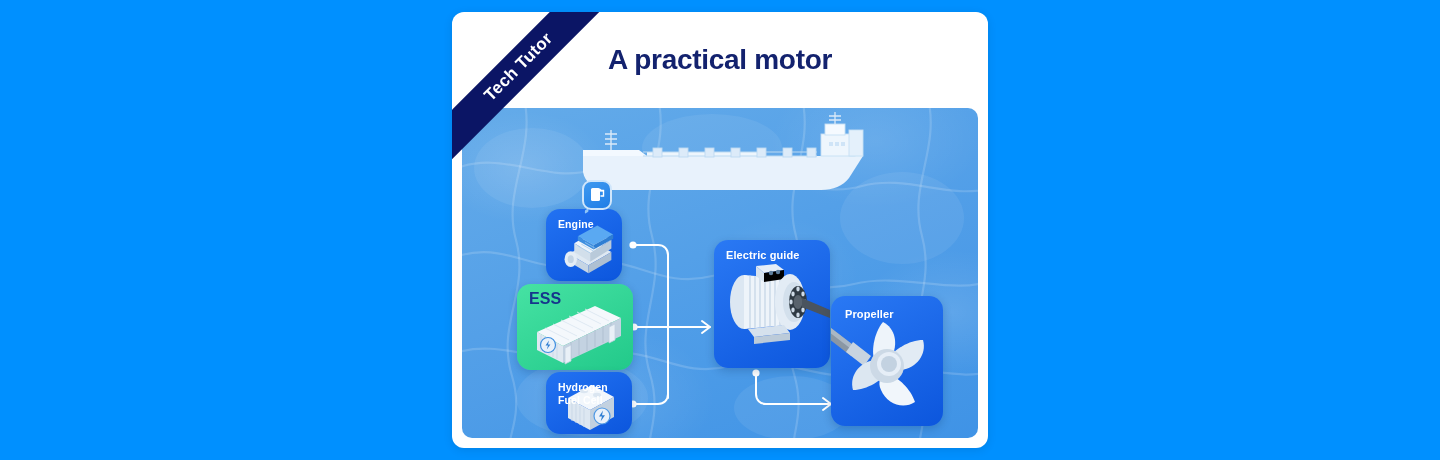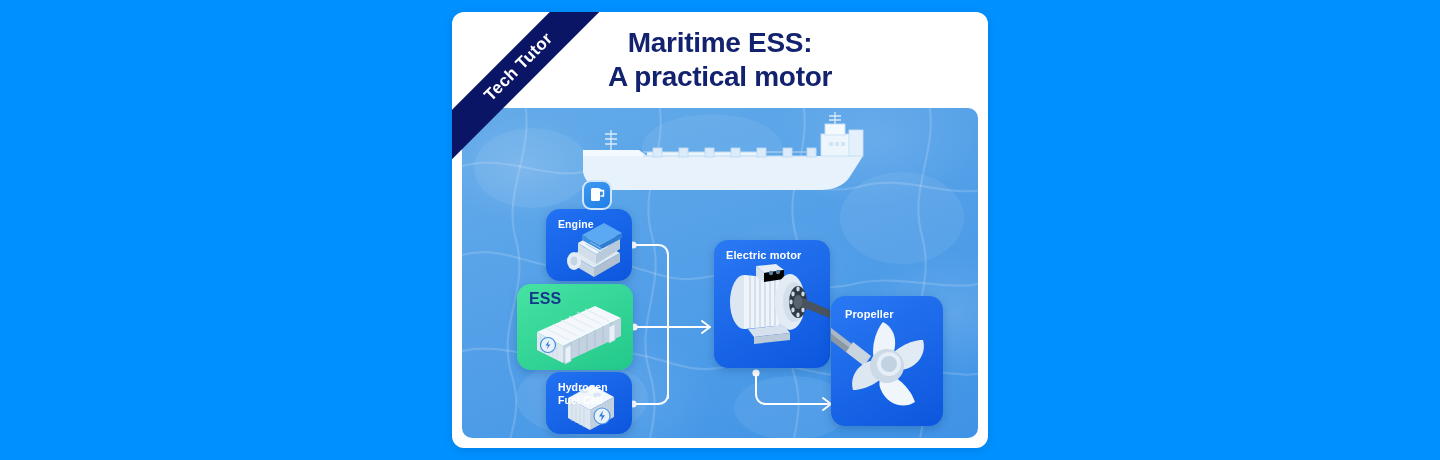--- a/index.html
+++ b/index.html
@@ -129,21 +129,21 @@
     white-space: pre-line;
   }
   .node .art {
     position: absolute;
     left: 0; top: 0;
     width: 100%; height: 100%;
   }
 
   .node-engine {
     left: 84px; top: 101px;
-    width: 86px; height: 72px;
+    width: 76px; height: 72px;
     background: linear-gradient(150deg, #2272f2 0%, #0c56dd 100%);
     padding-left: 36px;
   }
   .node-ess {
     left: 55px; top: 176px;
     width: 116px; height: 86px;
     background: linear-gradient(150deg, #46e2a3 0%, #22c98a 100%);
   }
   .node-ess .label { color: #16358c; font-size: 16px; }
 
@@ -179,21 +179,20 @@
 
 <div class="page">
 
   <div class="card">
 
     <div class="ribbon-wrap">
       <div class="ribbon">Tech Tutor</div>
     </div>
 
     <div class="title-area">
-      <div class="title-line">Maritime ESS:</div>
       <div class="title-line">A practical motor</div>
     </div>
 
     <div class="panel">
 
       <svg class="water-svg" viewBox="0 0 516 330">
         <g fill="none" stroke="#ffffff" stroke-opacity="0.16" stroke-width="2.2">
           <path d="M-10,62 C40,40 82,76 130,62 C180,48 210,86 262,72 C315,58 352,92 400,78 C446,66 486,92 530,80"></path>
           <path d="M-10,150 C44,130 70,168 120,156 C170,144 196,182 250,168 C306,154 340,190 392,176 C440,164 492,188 530,172"></path>
           <path d="M-10,246 C40,228 86,262 136,248 C188,234 214,272 268,258 C322,244 358,278 408,264 C452,252 498,276 530,262"></path>
@@ -430,21 +429,21 @@
               <ellipse cx="79" cy="54" rx="1.7" ry="2.4"></ellipse>
             </g>
             <ellipse cx="84" cy="62" rx="4.4" ry="7" fill="#59636d"></ellipse>
 
             <path d="M88,58 L116,70 L116,78 L88,67 Z" fill="#4a545e"></path>
 
             <path d="M34,89 L70,85 L76,93 L40,97 Z" fill="#d5e1ed"></path>
             <path d="M40,97 L76,93 L76,100 L40,104 Z" fill="#bccbd9"></path>
           </g>
         </svg>
-        <div class="label">Electric motor</div>
+        <div class="label">Electric guide</div>
       </div>
 
       <div class="node node-propeller">
         <svg class="art" viewBox="0 0 112 130">
           <g>
 
             <path d="M-18,18 L26,52 L20,60 L-24,26 Z" fill="#8a97a4"></path>
             <path d="M-18,18 L26,52 L24,56 L-20,22 Z" fill="#aab7c4"></path>
 
             <path d="M22,46 L40,60 L33,70 L15,56 Z" fill="#c8d4e0"></path>

